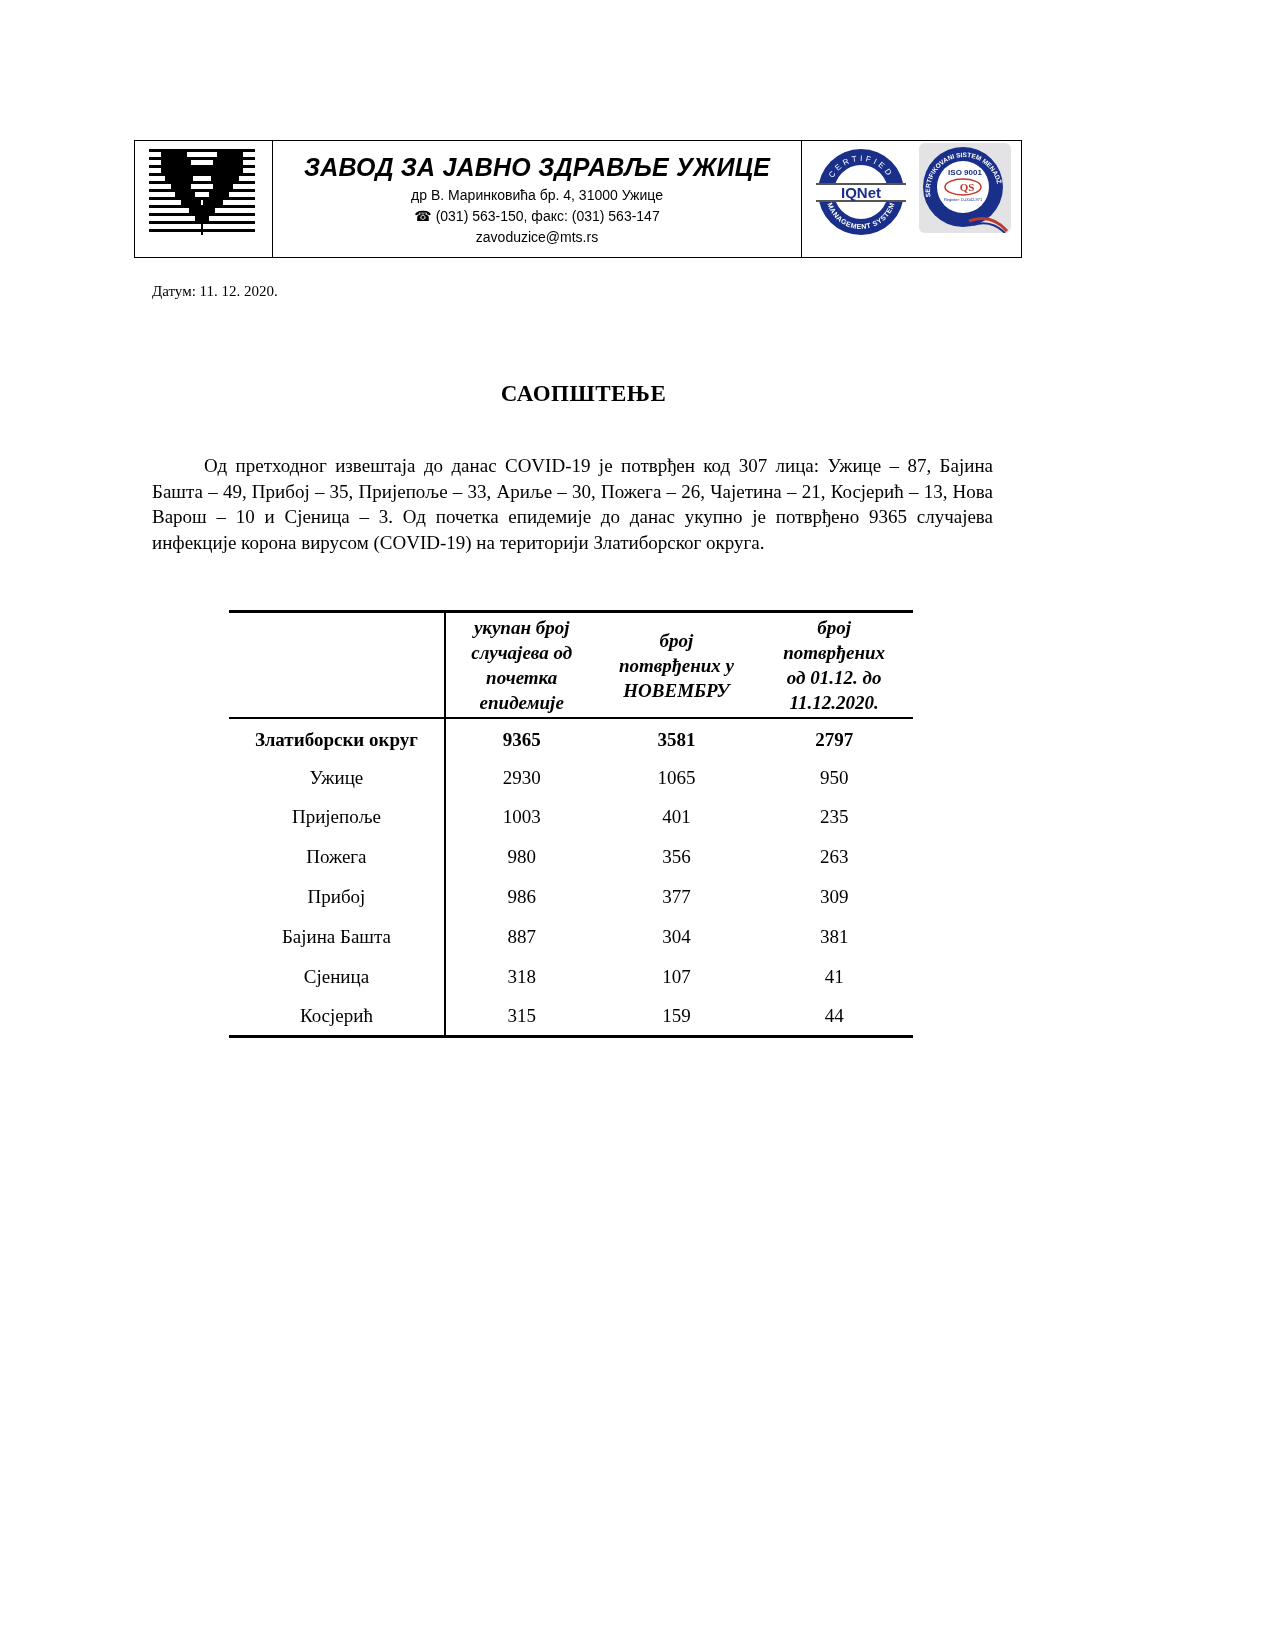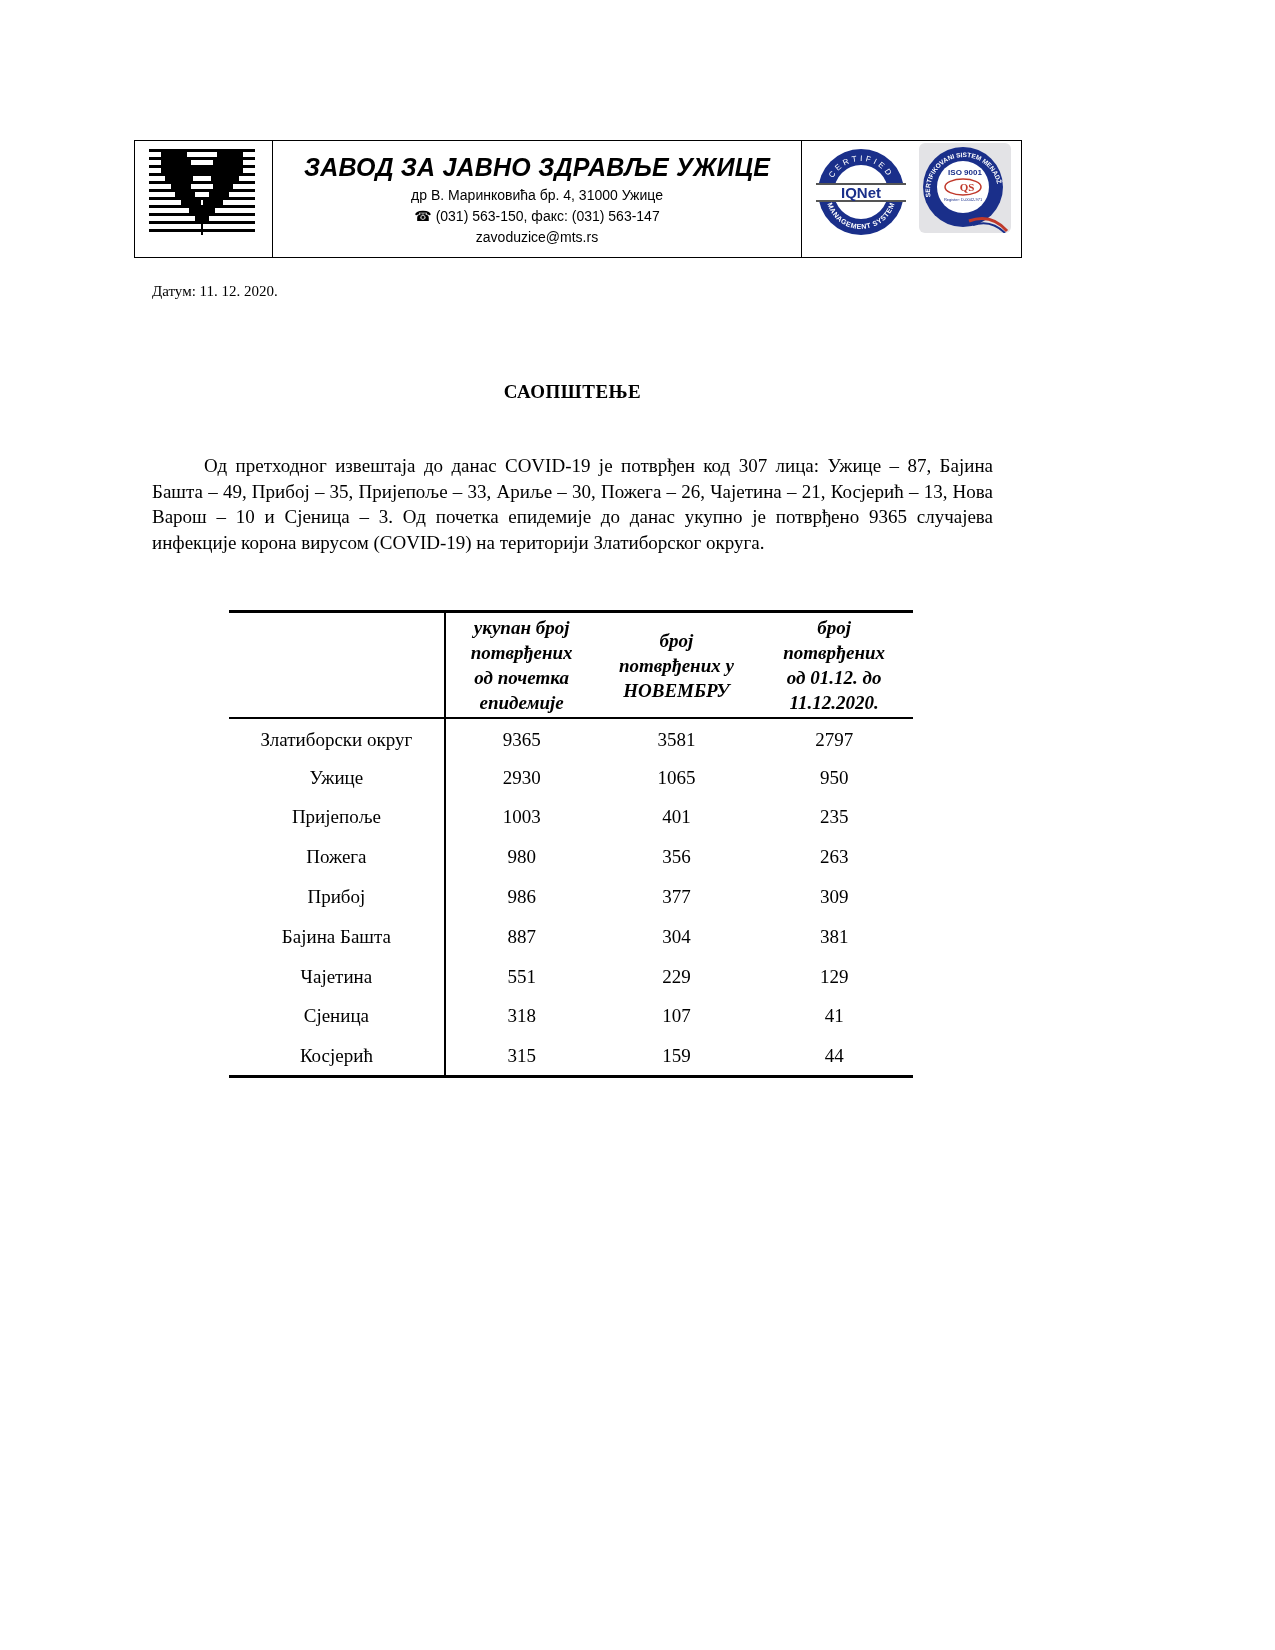--- a/index.html
+++ b/index.html
@@ -12,36 +12,36 @@
   .lh-certs { flex:1; position:relative; }
   .lh-title { font-size:25px; font-weight:bold; font-style:italic; margin-top:12px; letter-spacing:0.2px; }
   .lh-line { font-size:14px; line-height:21px; }
   .lh-line.first { margin-top:3px; }
 
   .logo-svg { position:absolute; left:14px; top:6px; }
   .cert1 { position:absolute; left:14px; top:6px; }
   .cert2 { position:absolute; left:117px; top:2px; }
 
   .date { position:absolute; left:152px; top:283px; font-size:15px; }
-  .heading { position:absolute; left:0; width:1145px; top:381px; text-align:center; font-size:19px; font-weight:bold; letter-spacing:0.5px; }
+  .heading { position:absolute; left:11px; width:1145px; top:381px; text-align:center; font-size:23px; font-weight:bold; letter-spacing:0.5px; }
 
   .para { position:absolute; left:152px; top:453px; width:841px; font-size:19px; line-height:25.5px; text-align:justify; text-indent:52px; }
 
   
   .tbl { position:absolute; left:229px; top:610px; width:684px; border-collapse:collapse; font-size:19px; }
   .tbl th, .tbl td { padding:0; text-align:center; }
   .tbl thead tr { border-top:3px solid #000; border-bottom:2px solid #000; }
   .tbl th { font-style:italic; font-weight:bold; line-height:25px; height:104px; vertical-align:middle; }
   .tbl .c0 { width:216px; border-right:2px solid #000; }
   .tbl .c1 { width:152px; }
   .tbl .c2 { width:158px; }
   .tbl .c3 { width:158px; }
   .tbl tbody tr { height:39.8px; }
   .tbl tbody tr.first td { padding-top:4px; }
-  .tbl tbody tr.total td { font-weight:normal; }
+  .tbl tbody tr.total td { font-weight:bold; }
   .tbl tbody tr:last-child { border-bottom:3px solid #000; }
 </style>
 </head>
 <body>
 
 <div class="letterhead">
   <div class="lh-logo">
     <svg class="logo-svg" width="106" height="88" viewBox="0 0 106 88">
       <g fill="#000">
         <rect x="0" y="2" width="106" height="3"></rect>
@@ -117,21 +117,21 @@
 
 <div class="heading">САОПШТЕЊЕ</div>
 
 <div class="para">Од претходног извештаја до данас COVID-19 је потврђен код 307 лица: Ужице – 87, Бајина Башта – 49, Прибој – 35, Пријепоље – 33,  Ариље – 30, Пожега – 26, Чајетина – 21, Косјерић – 13, Нова Варош – 10 и Сјеница – 3. Од почетка епидемије до данас укупно је потврђено 9365 случајева инфекције корона вирусом (COVID-19) на територији Златиборског округа.</div>
 
 <table class="tbl">
   <thead>
     <tr>
       <th class="c0"></th>
       <th class="c1">
-          <div style="width:125px;margin:0 auto;">укупан број потврђених од почетка епидемије</div>
+          <div style="width:125px;margin:0 auto;">укупан број случајева од почетка епидемије</div>
         </th>
       <th class="c2">
           <div style="width:140px;margin:0 auto;">број потврђених у НОВЕМБРУ</div>
         </th>
       <th class="c3">
           <div style="width:125px;margin:0 auto;">број потврђених од 01.12. до 11.12.2020.</div>
         </th>
     </tr>
   </thead>
   <tbody id="tbody">
@@ -165,26 +165,20 @@
         <td class="c2">377</td>
         <td class="c3">309</td>
       </tr>
       <tr>
         <td class="c0">Бајина Башта</td>
         <td class="c1">887</td>
         <td class="c2">304</td>
         <td class="c3">381</td>
       </tr>
       <tr>
-        <td class="c0">Чајетина</td>
-        <td class="c1">551</td>
-        <td class="c2">229</td>
-        <td class="c3">129</td>
-      </tr>
-      <tr>
         <td class="c0">Сјеница</td>
         <td class="c1">318</td>
         <td class="c2">107</td>
         <td class="c3">41</td>
       </tr>
       <tr>
         <td class="c0">Косјерић</td>
         <td class="c1">315</td>
         <td class="c2">159</td>
         <td class="c3">44</td>

